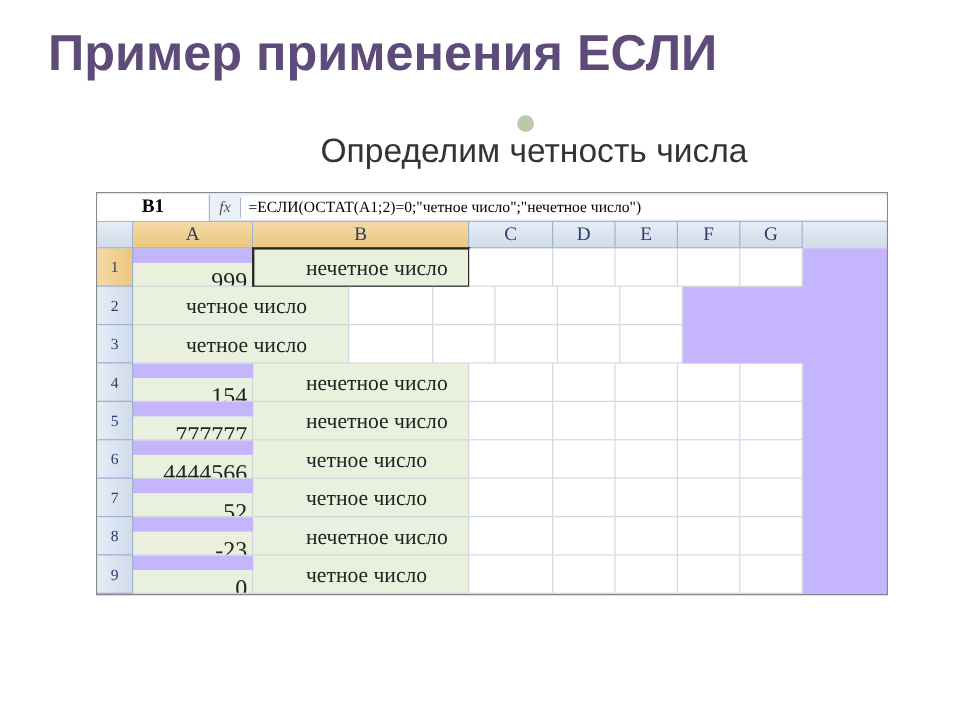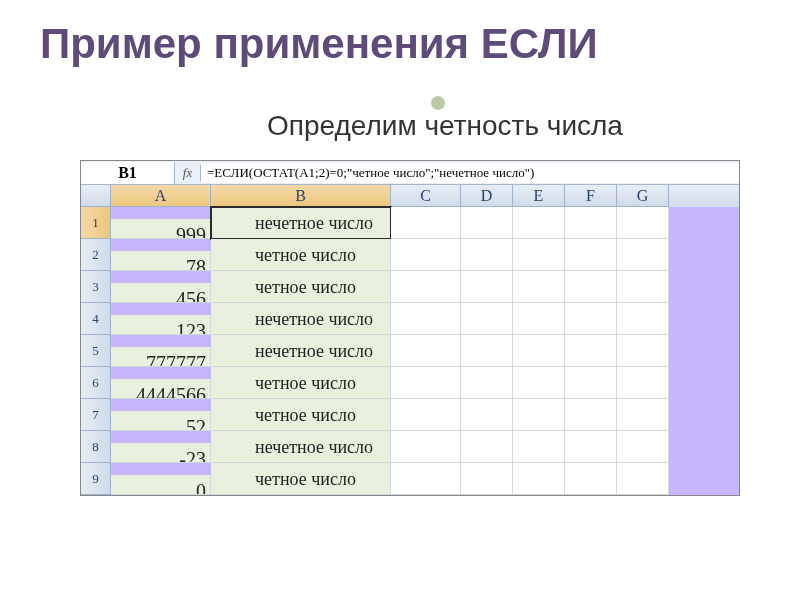--- a/index.html
+++ b/index.html
@@ -186,43 +186,41 @@
       <div class="dcell dcell-b active-cell">нечетное число</div>
       <div class="dcell dcell-o dcell-c"></div>
       <div class="dcell dcell-o dcell-d"></div>
       <div class="dcell dcell-o dcell-e"></div>
       <div class="dcell dcell-o dcell-f"></div>
       <div class="dcell dcell-o dcell-g"></div>
     </div>
 
     <div class="data-row">
       <div class="rowhead">2</div>
-      <div class="dcell dcell-a">78</div>
       <div class="dcell dcell-b">четное число</div>
       <div class="dcell dcell-o dcell-c"></div>
       <div class="dcell dcell-o dcell-d"></div>
       <div class="dcell dcell-o dcell-e"></div>
       <div class="dcell dcell-o dcell-f"></div>
       <div class="dcell dcell-o dcell-g"></div>
     </div>
 
     <div class="data-row">
       <div class="rowhead">3</div>
-      <div class="dcell dcell-a">456</div>
       <div class="dcell dcell-b">четное число</div>
       <div class="dcell dcell-o dcell-c"></div>
       <div class="dcell dcell-o dcell-d"></div>
       <div class="dcell dcell-o dcell-e"></div>
       <div class="dcell dcell-o dcell-f"></div>
       <div class="dcell dcell-o dcell-g"></div>
     </div>
 
     <div class="data-row">
       <div class="rowhead">4</div>
-      <div class="dcell dcell-a">123</div>
+      <div class="dcell dcell-a">154</div>
       <div class="dcell dcell-b">нечетное число</div>
       <div class="dcell dcell-o dcell-c"></div>
       <div class="dcell dcell-o dcell-d"></div>
       <div class="dcell dcell-o dcell-e"></div>
       <div class="dcell dcell-o dcell-f"></div>
       <div class="dcell dcell-o dcell-g"></div>
     </div>
 
     <div class="data-row">
       <div class="rowhead">5</div>

